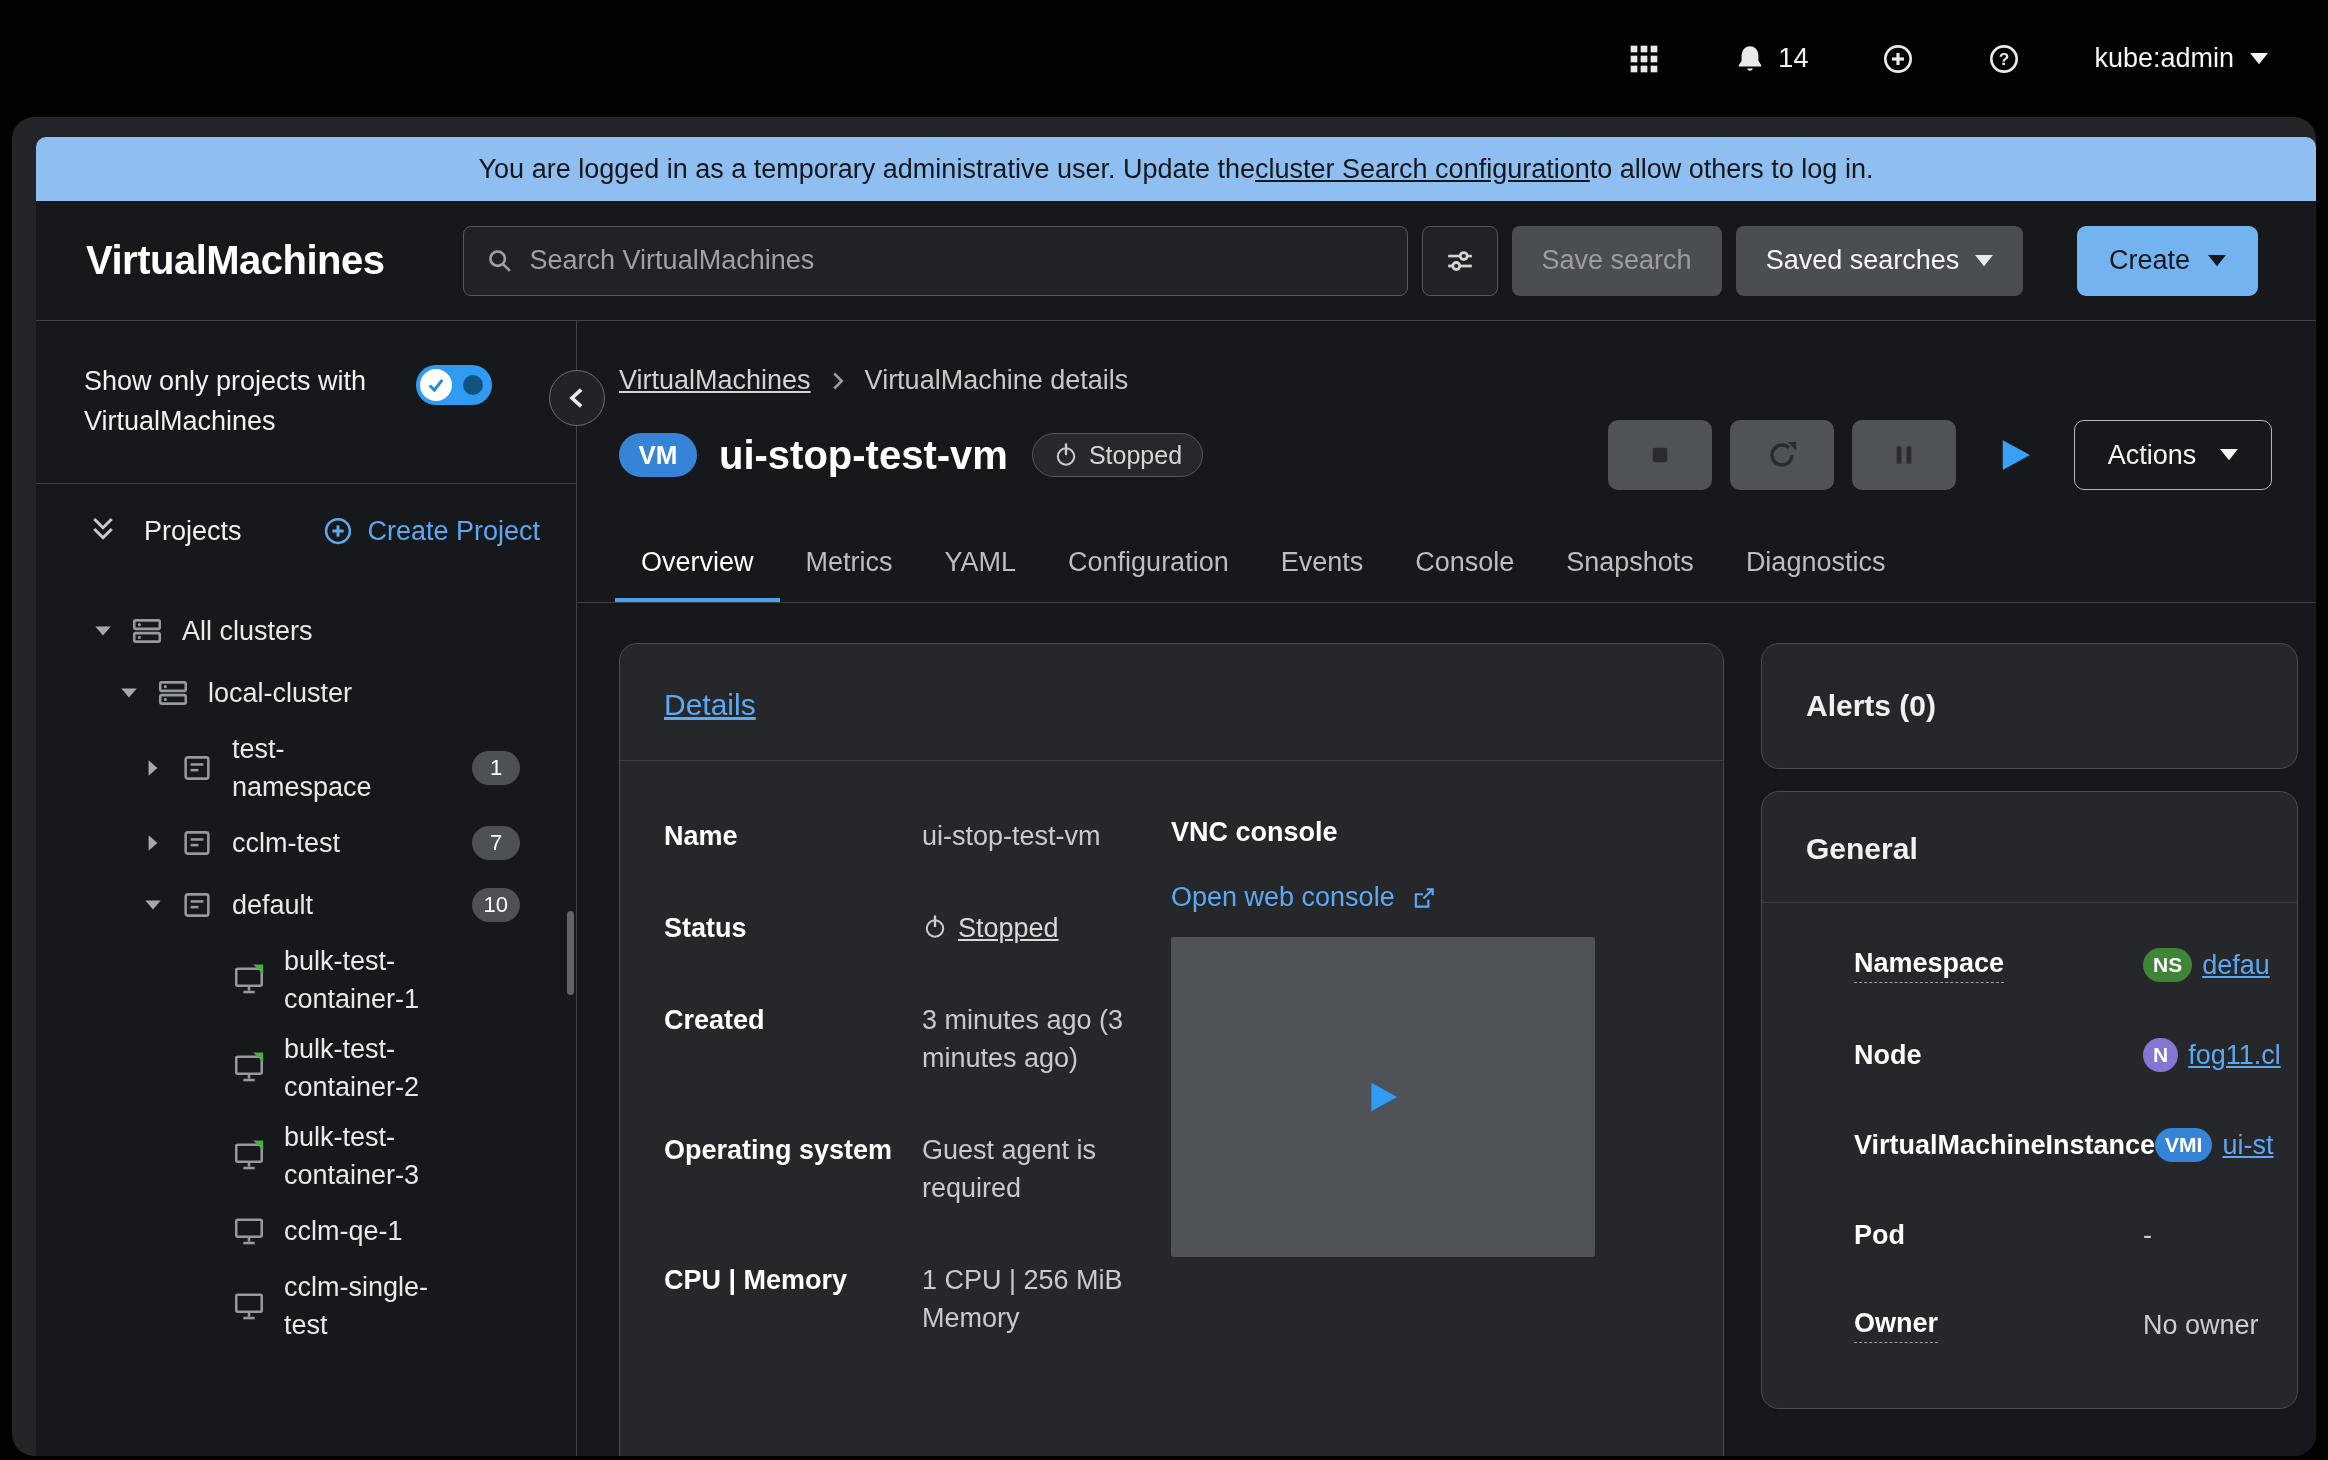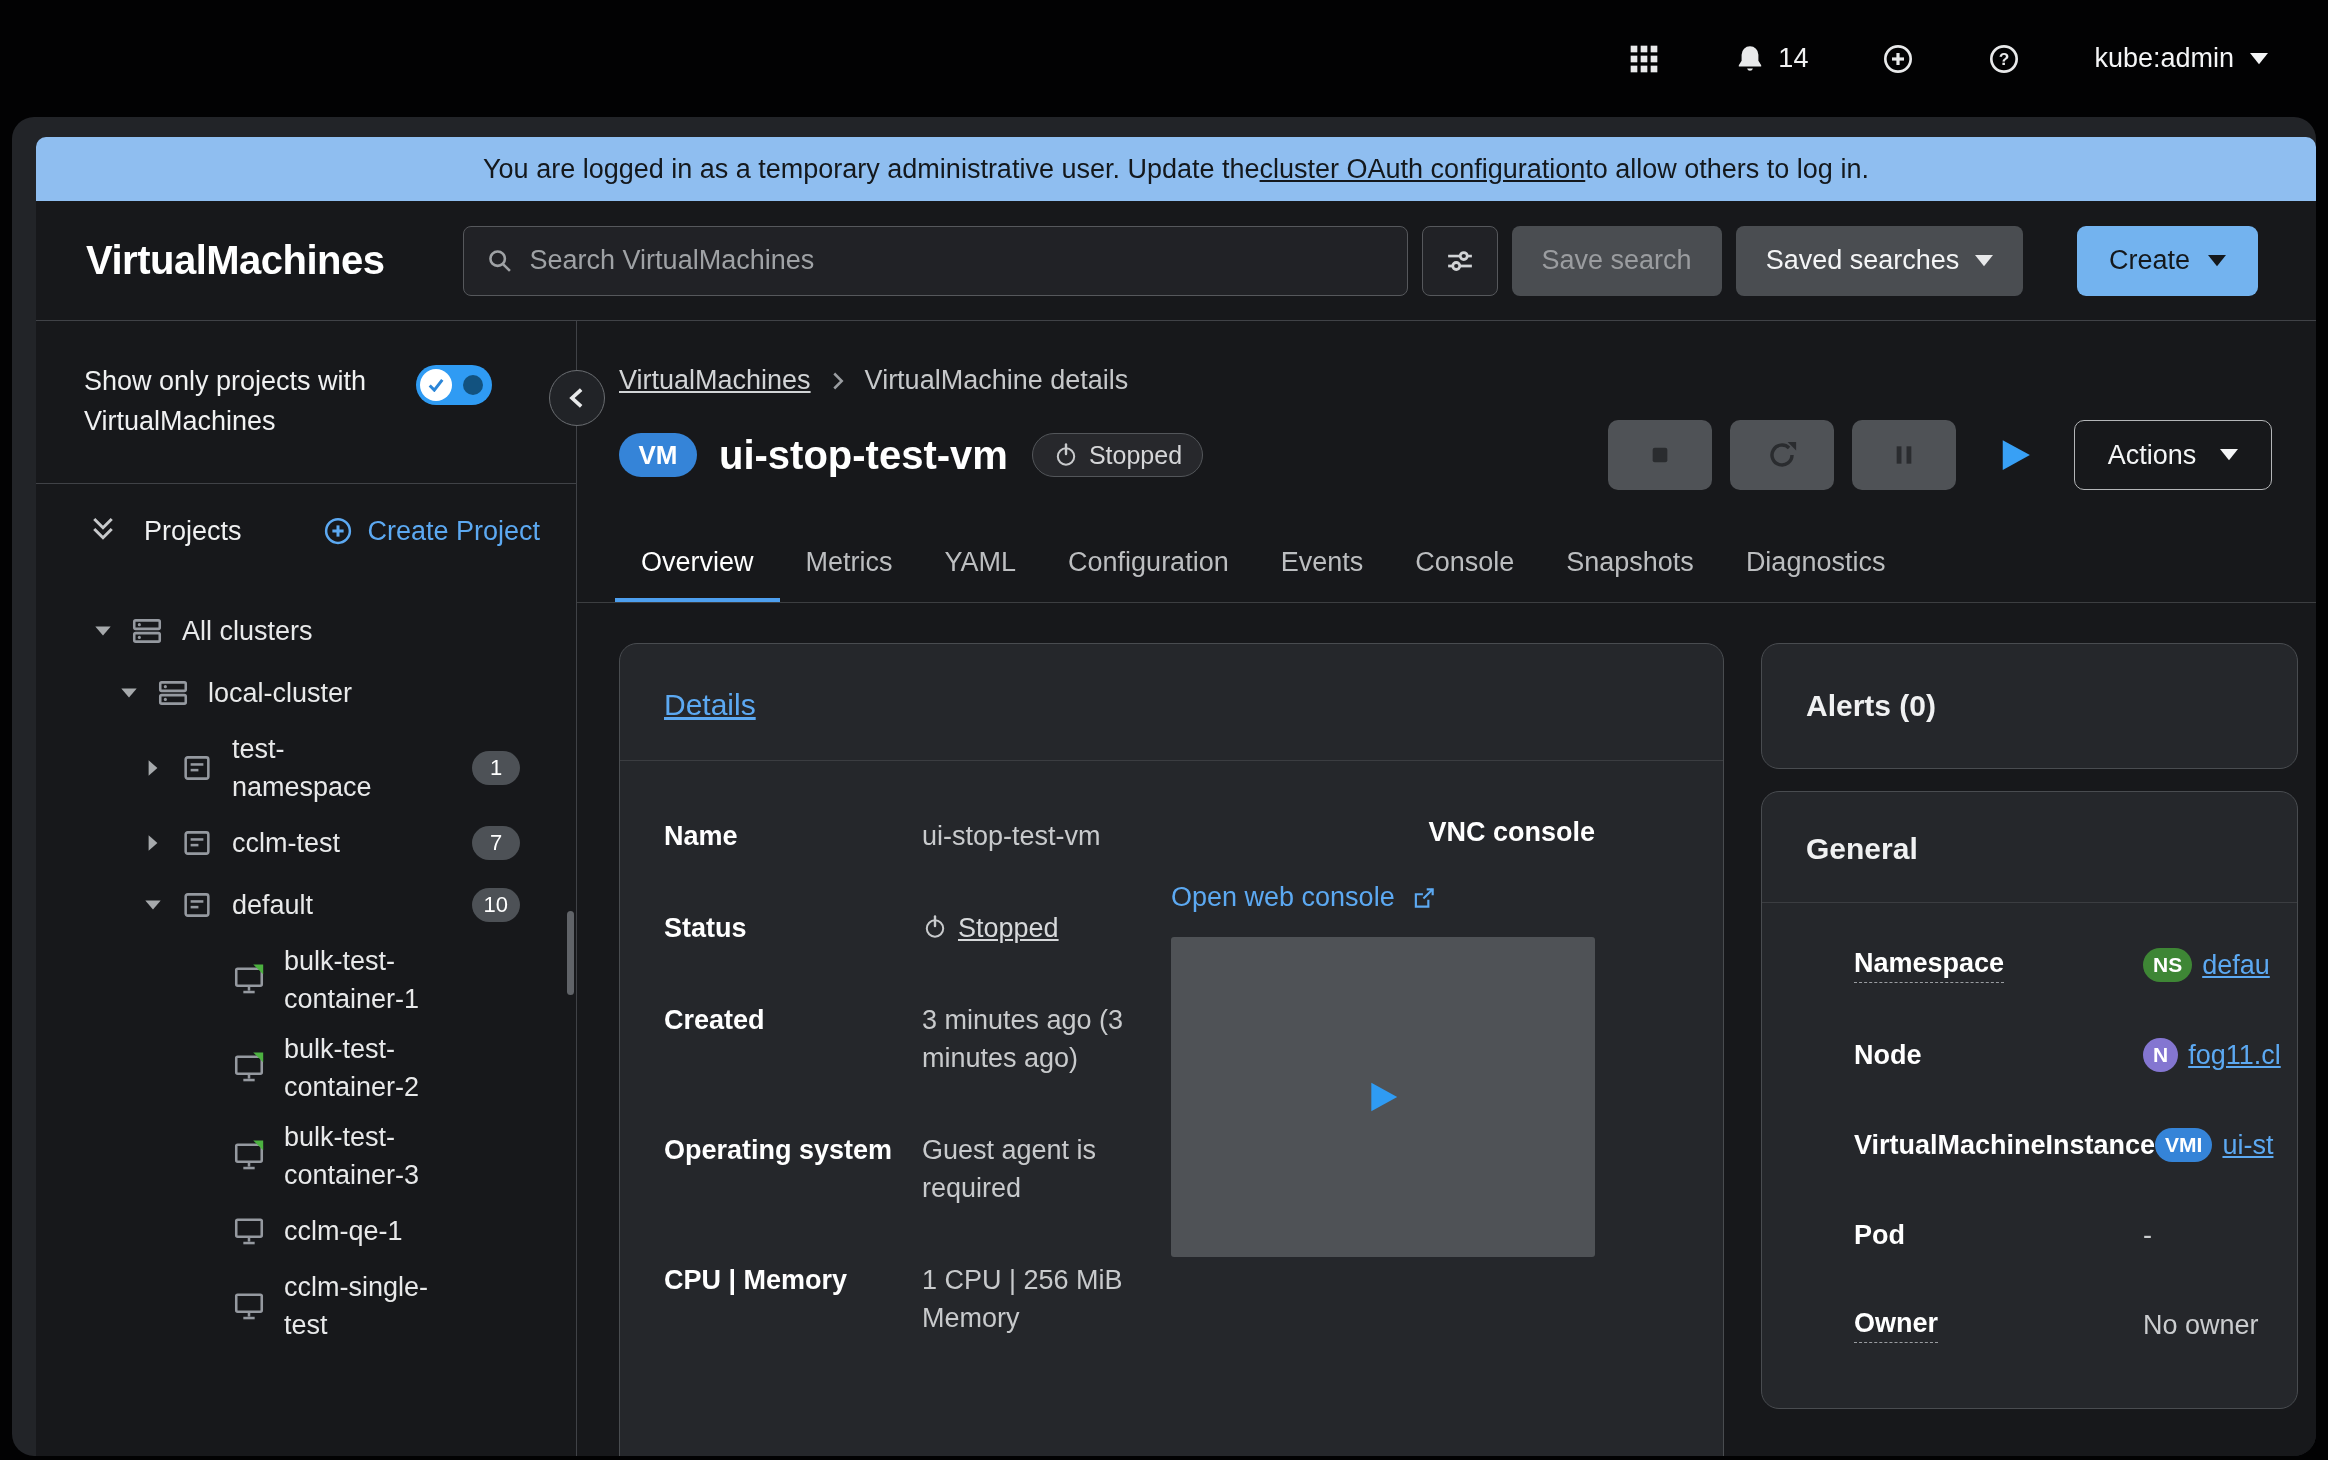--- a/index.html
+++ b/index.html
@@ -96,21 +96,21 @@
   .details-link { font-size:30px; color:#5ca9f2; text-decoration:underline; font-weight:500; cursor:pointer; }
   .card-body { padding:56px 44px 0 44px; display:flex; }
   .desc-col { width:480px; flex:none; }
   .drow { display:grid; grid-template-columns:258px 222px; margin-bottom:54px; }
   .dlabel { font-size:27px; font-weight:700; color:#fff; line-height:38px; }
   .dvalue { font-size:27px; color:#c8cacc; line-height:38px; }
   .status-val { display:flex; align-items:flex-start; gap:10px; }
   .status-val svg { width:26px; height:26px; color:#c8cacc; margin-top:5px; flex:none; }
   .status-link { color:#d7d9db; text-decoration:underline; cursor:pointer; }
   .vnc-col { margin-left:27px; }
-  .vnc-title { font-size:27px; font-weight:700; color:#fff;text-align:right; }
+  .vnc-title { font-size:27px; font-weight:700; color:#fff; }
   .vnc-link { margin-top:34px; display:flex; align-items:center; gap:16px; color:#5ca9f2; font-size:27px; cursor:pointer; }
   .vnc-link svg { width:26px; height:26px; }
   .vnc-preview { margin-top:24px; width:424px; height:320px; background:#4f5256; border-radius:3px; display:flex; align-items:center; justify-content:center; color:#2f9bf3; cursor:pointer; }
   .vnc-preview svg { width:40px; height:40px; }
 
   .right-col { width:537px; flex:none; display:flex; flex-direction:column; gap:22px; }
   .alerts-card { height:126px; display:flex; align-items:center; padding:0 44px; flex:none; }
   .card-title { font-size:30px; font-weight:600; color:#f0f1f2; }
   .general-card { height:618px; overflow:hidden; }
   .gen-head { padding:40px 44px 36px 44px; border-bottom:1px solid #3b3d41; }
@@ -166,21 +166,21 @@
     <svg class="caret" viewBox="0 0 12 8">
         <polygon points="0,0 12,0 6,7.5" fill="currentColor"></polygon>
       </svg>
   </span>
 </div>
 
 <div class="frame">
 
   <div class="banner">
     <span>You are logged in as a temporary administrative user. Update the </span>
-    <a>cluster OAuth configuration</a>
+    <a>cluster Search configuration</a>
     <span> to allow others to log in.</span>
   </div>
 
   <div class="topbar">
     <h1>VirtualMachines</h1>
     <div class="searchbox">
       <svg viewBox="0 0 24 24">
           <circle cx="10" cy="10" r="6.2" fill="none" stroke="currentColor" stroke-width="2.2"></circle>
           <line x1="14.6" y1="14.6" x2="20.5" y2="20.5" stroke="currentColor" stroke-width="2.2"></line>
         </svg>

